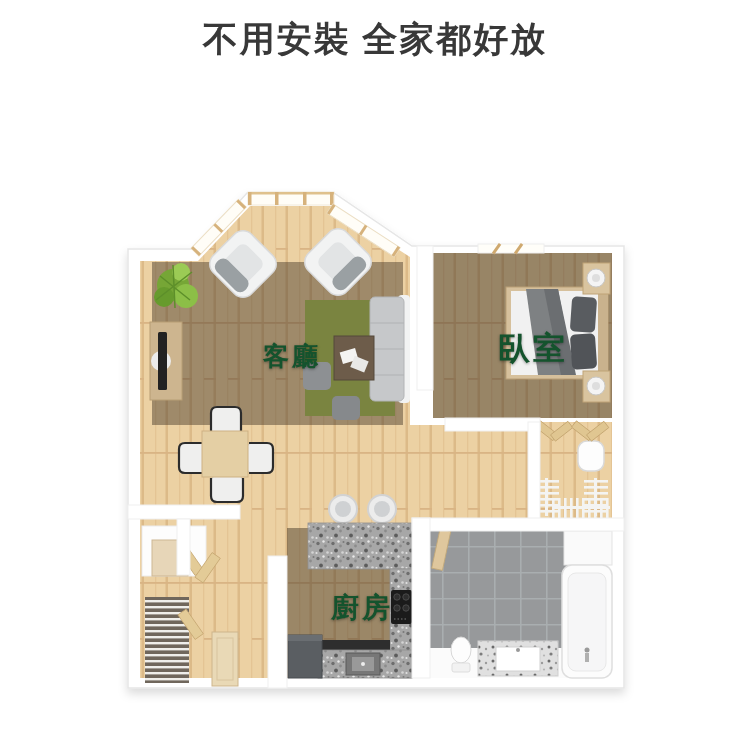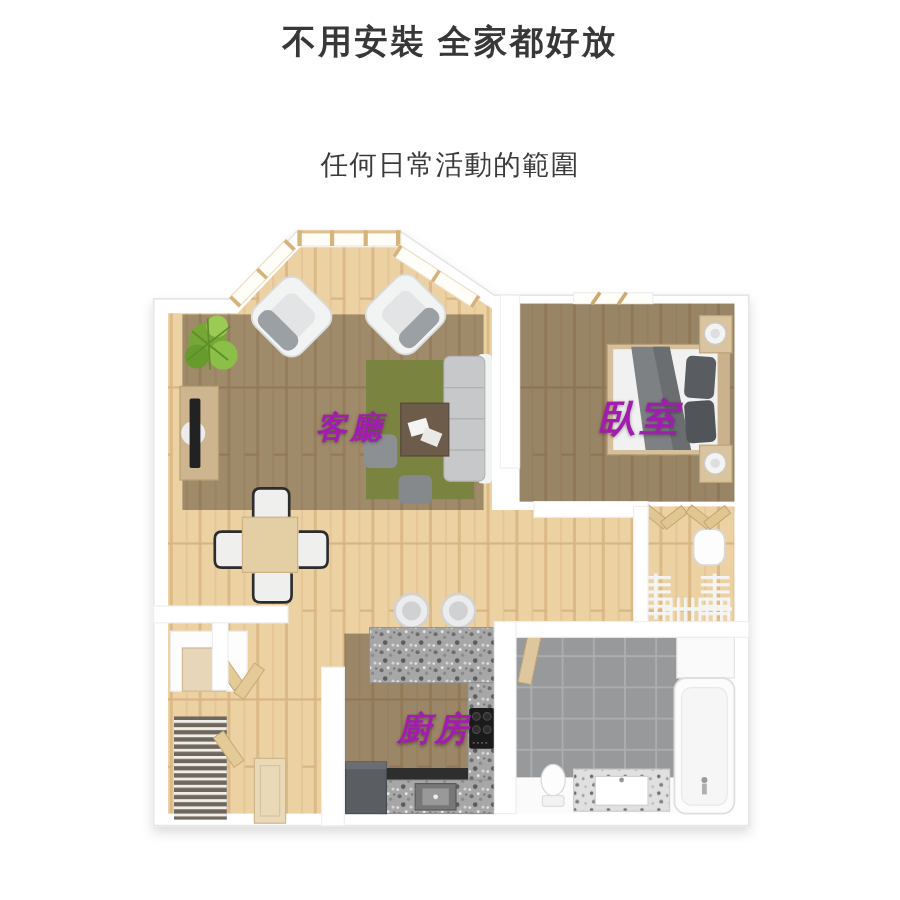--- a/index.html
+++ b/index.html
@@ -1,37 +1,36 @@
 <!DOCTYPE html>
 <html><head>
 <meta charset="utf-8">
 <style>
   html,body{margin:0;padding:0;background:#fff;}
   .page{position:relative;width:750px;height:750px;background:#ffffff;overflow:hidden;
         font-family:"Liberation Sans","DejaVu Sans",sans-serif;}
   .title{position:absolute;top:16px;left:0;width:750px;text-align:center;
-         font-size:28px;font-weight:800;color:#383838;letter-spacing:2px;margin:0;}
+         font-size:35px;font-weight:800;color:#383838;letter-spacing:2px;margin:0;}
   .subtitle{position:absolute;top:88px;left:0;width:750px;text-align:center;
          font-size:23px;font-weight:500;color:#3b3b3b;letter-spacing:1px;line-height:1.45;margin:0;}
   .plan-wrap{position:absolute;left:0;top:0;width:750px;height:750px;}
-  .room-label{position:absolute;color:#a21caf;font-weight:700;font-size:26px;
-         letter-spacing:3px;text-shadow:0 1px 3px rgba(0,0,0,.38);white-space:nowrap;font-style:italic;}
+  .room-label{position:absolute;color:#14532d;font-weight:700;font-size:26px;
+         letter-spacing:3px;text-shadow:0 1px 3px rgba(0,0,0,.38);white-space:nowrap;}
   #label-living{left:263px;top:339px;}
   #label-bedroom{left:498px;top:327px;font-size:32px;}
   #label-kitchen{left:331px;top:589px;font-size:28px;}
 </style>
 </head>
 <body>
 
 <div class="page">
 
   <h1 class="title">不用安裝 全家都好放</h1>
   <p class="subtitle">
     <br>
-    <span>任何日常活動的範圍</span>
   </p>
 
   <div class="plan-wrap">
   <svg width="750" height="750" viewBox="0 0 750 750">
     <defs>
       <pattern id="wood" width="24" height="130" patternUnits="userSpaceOnUse">
         <rect width="24" height="130" fill="#ecd1a3"></rect>
         <rect x="21.5" width="2.5" height="130" fill="#dcba88"></rect>
         <rect x="11" width="1.3" height="130" fill="#e4c494"></rect>
         <rect y="62" width="24" height="1.8" fill="#d9b484"></rect>

